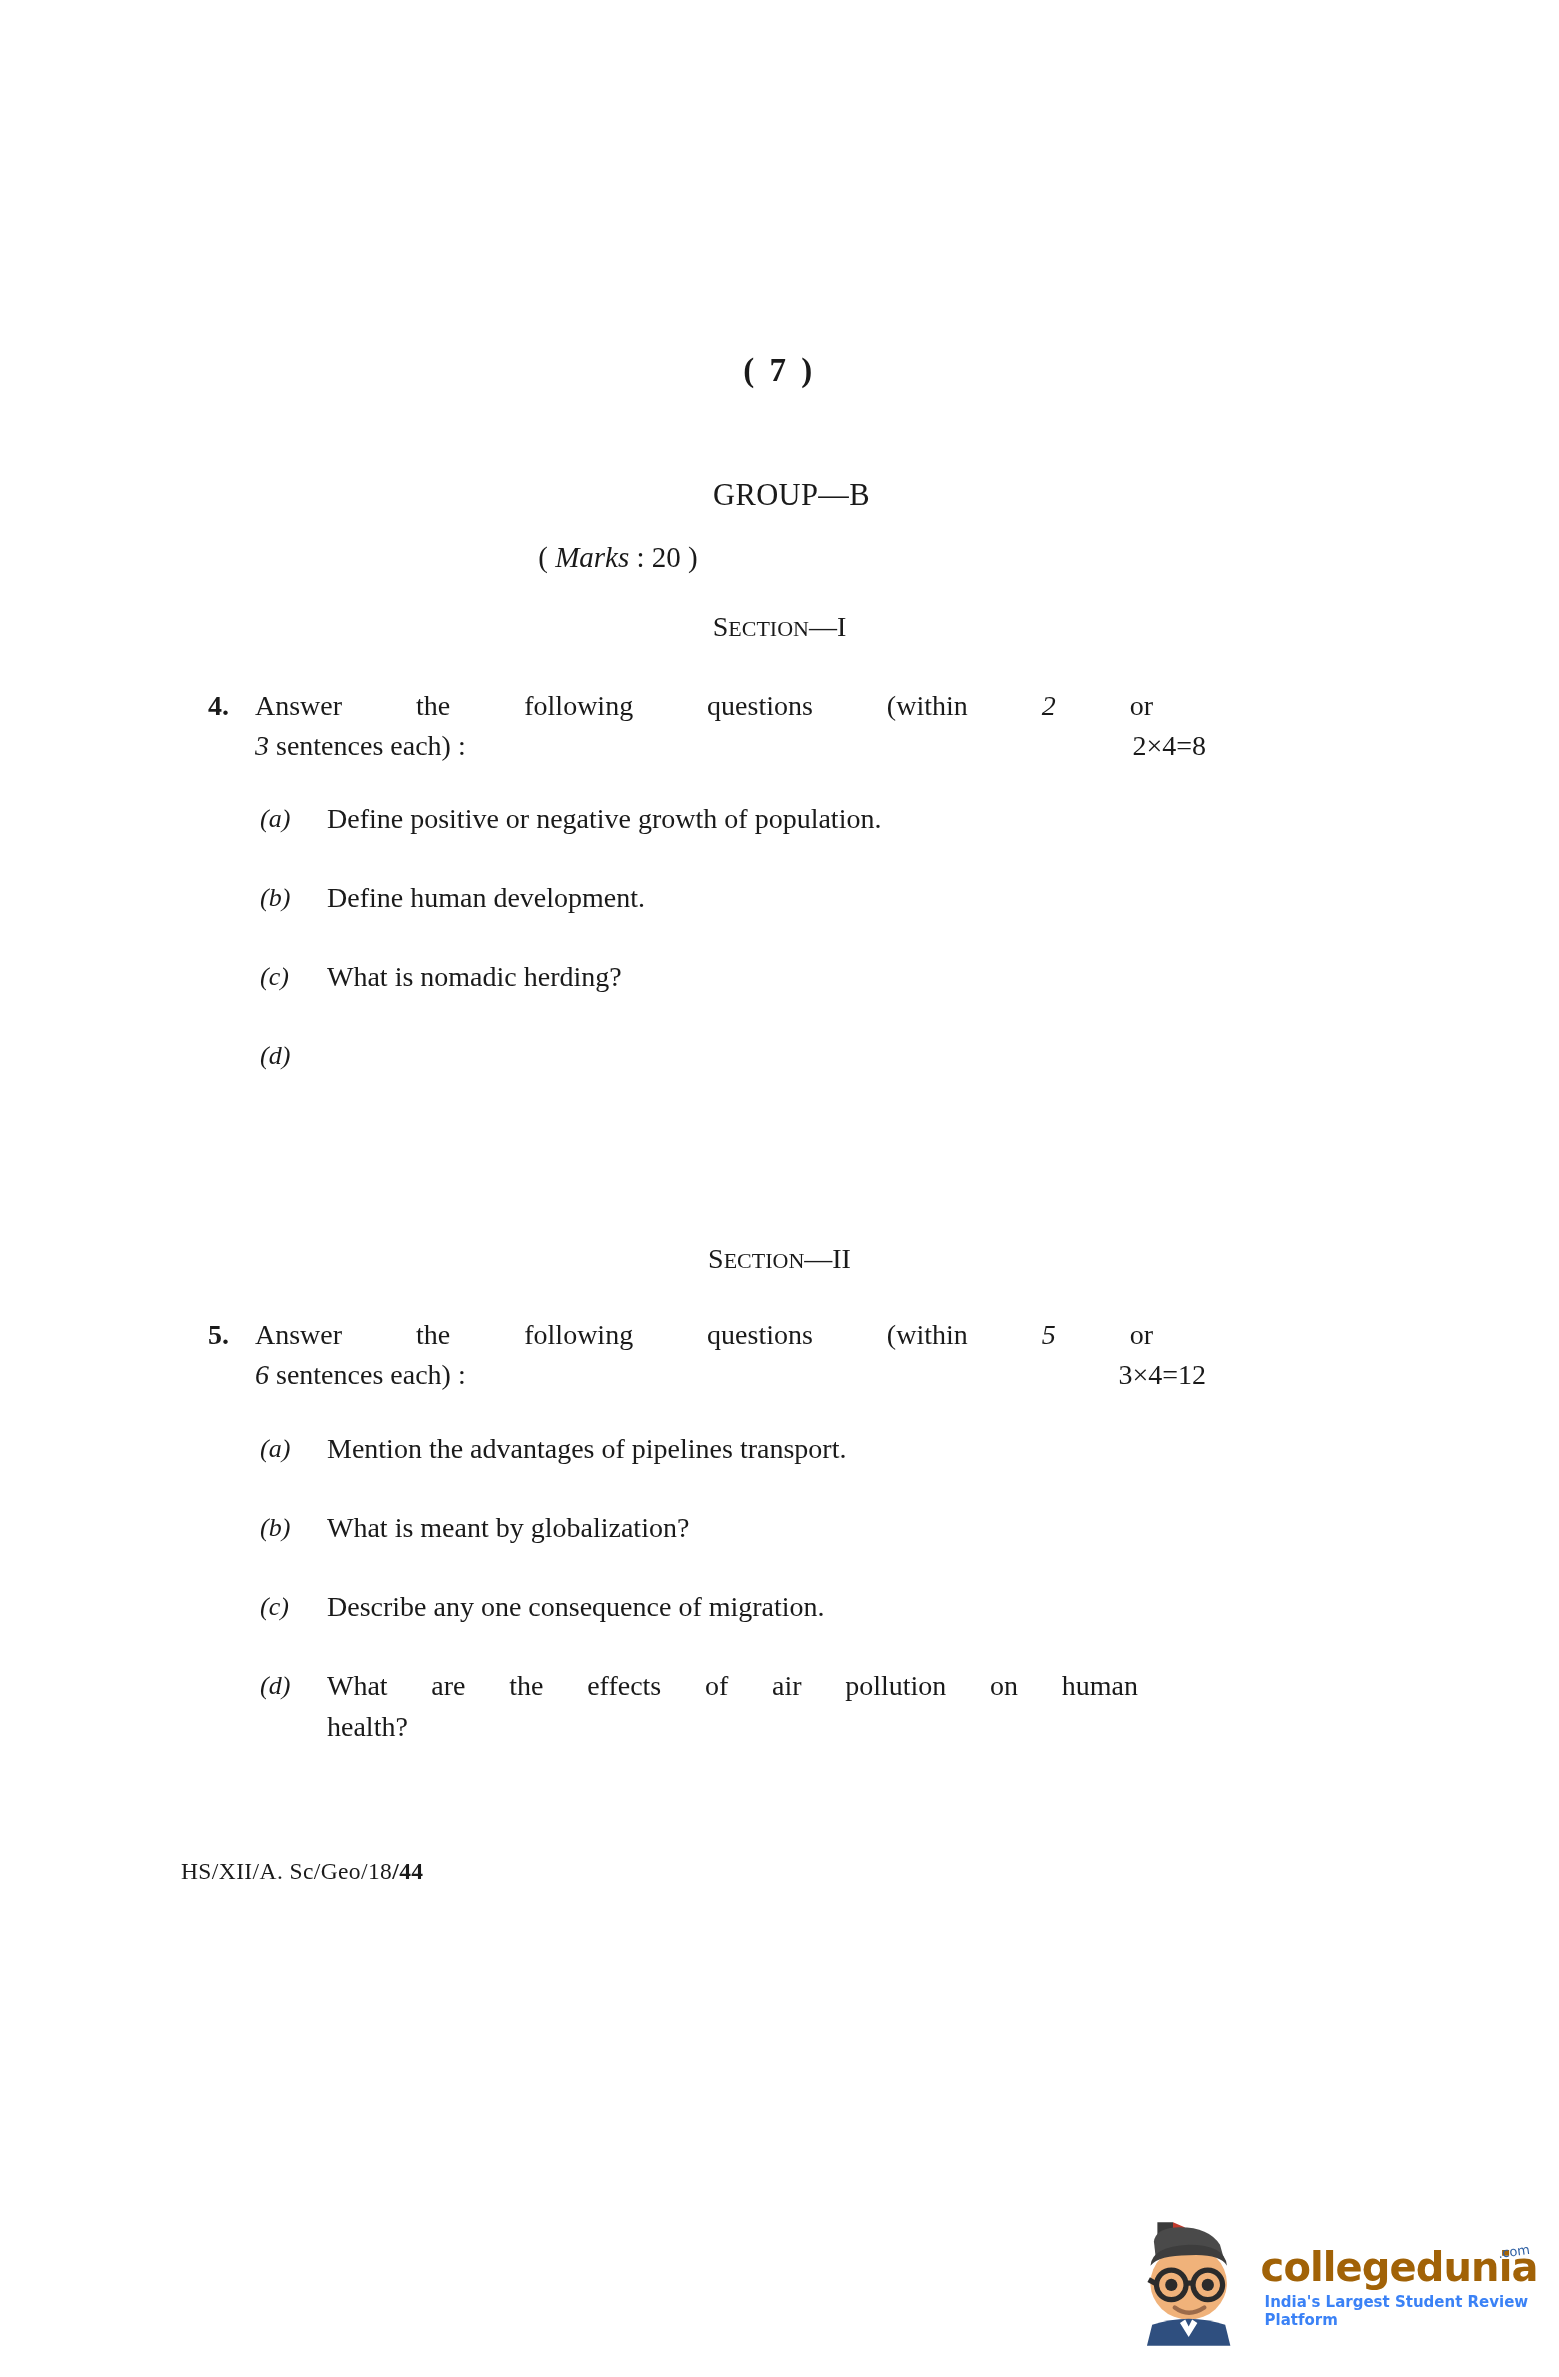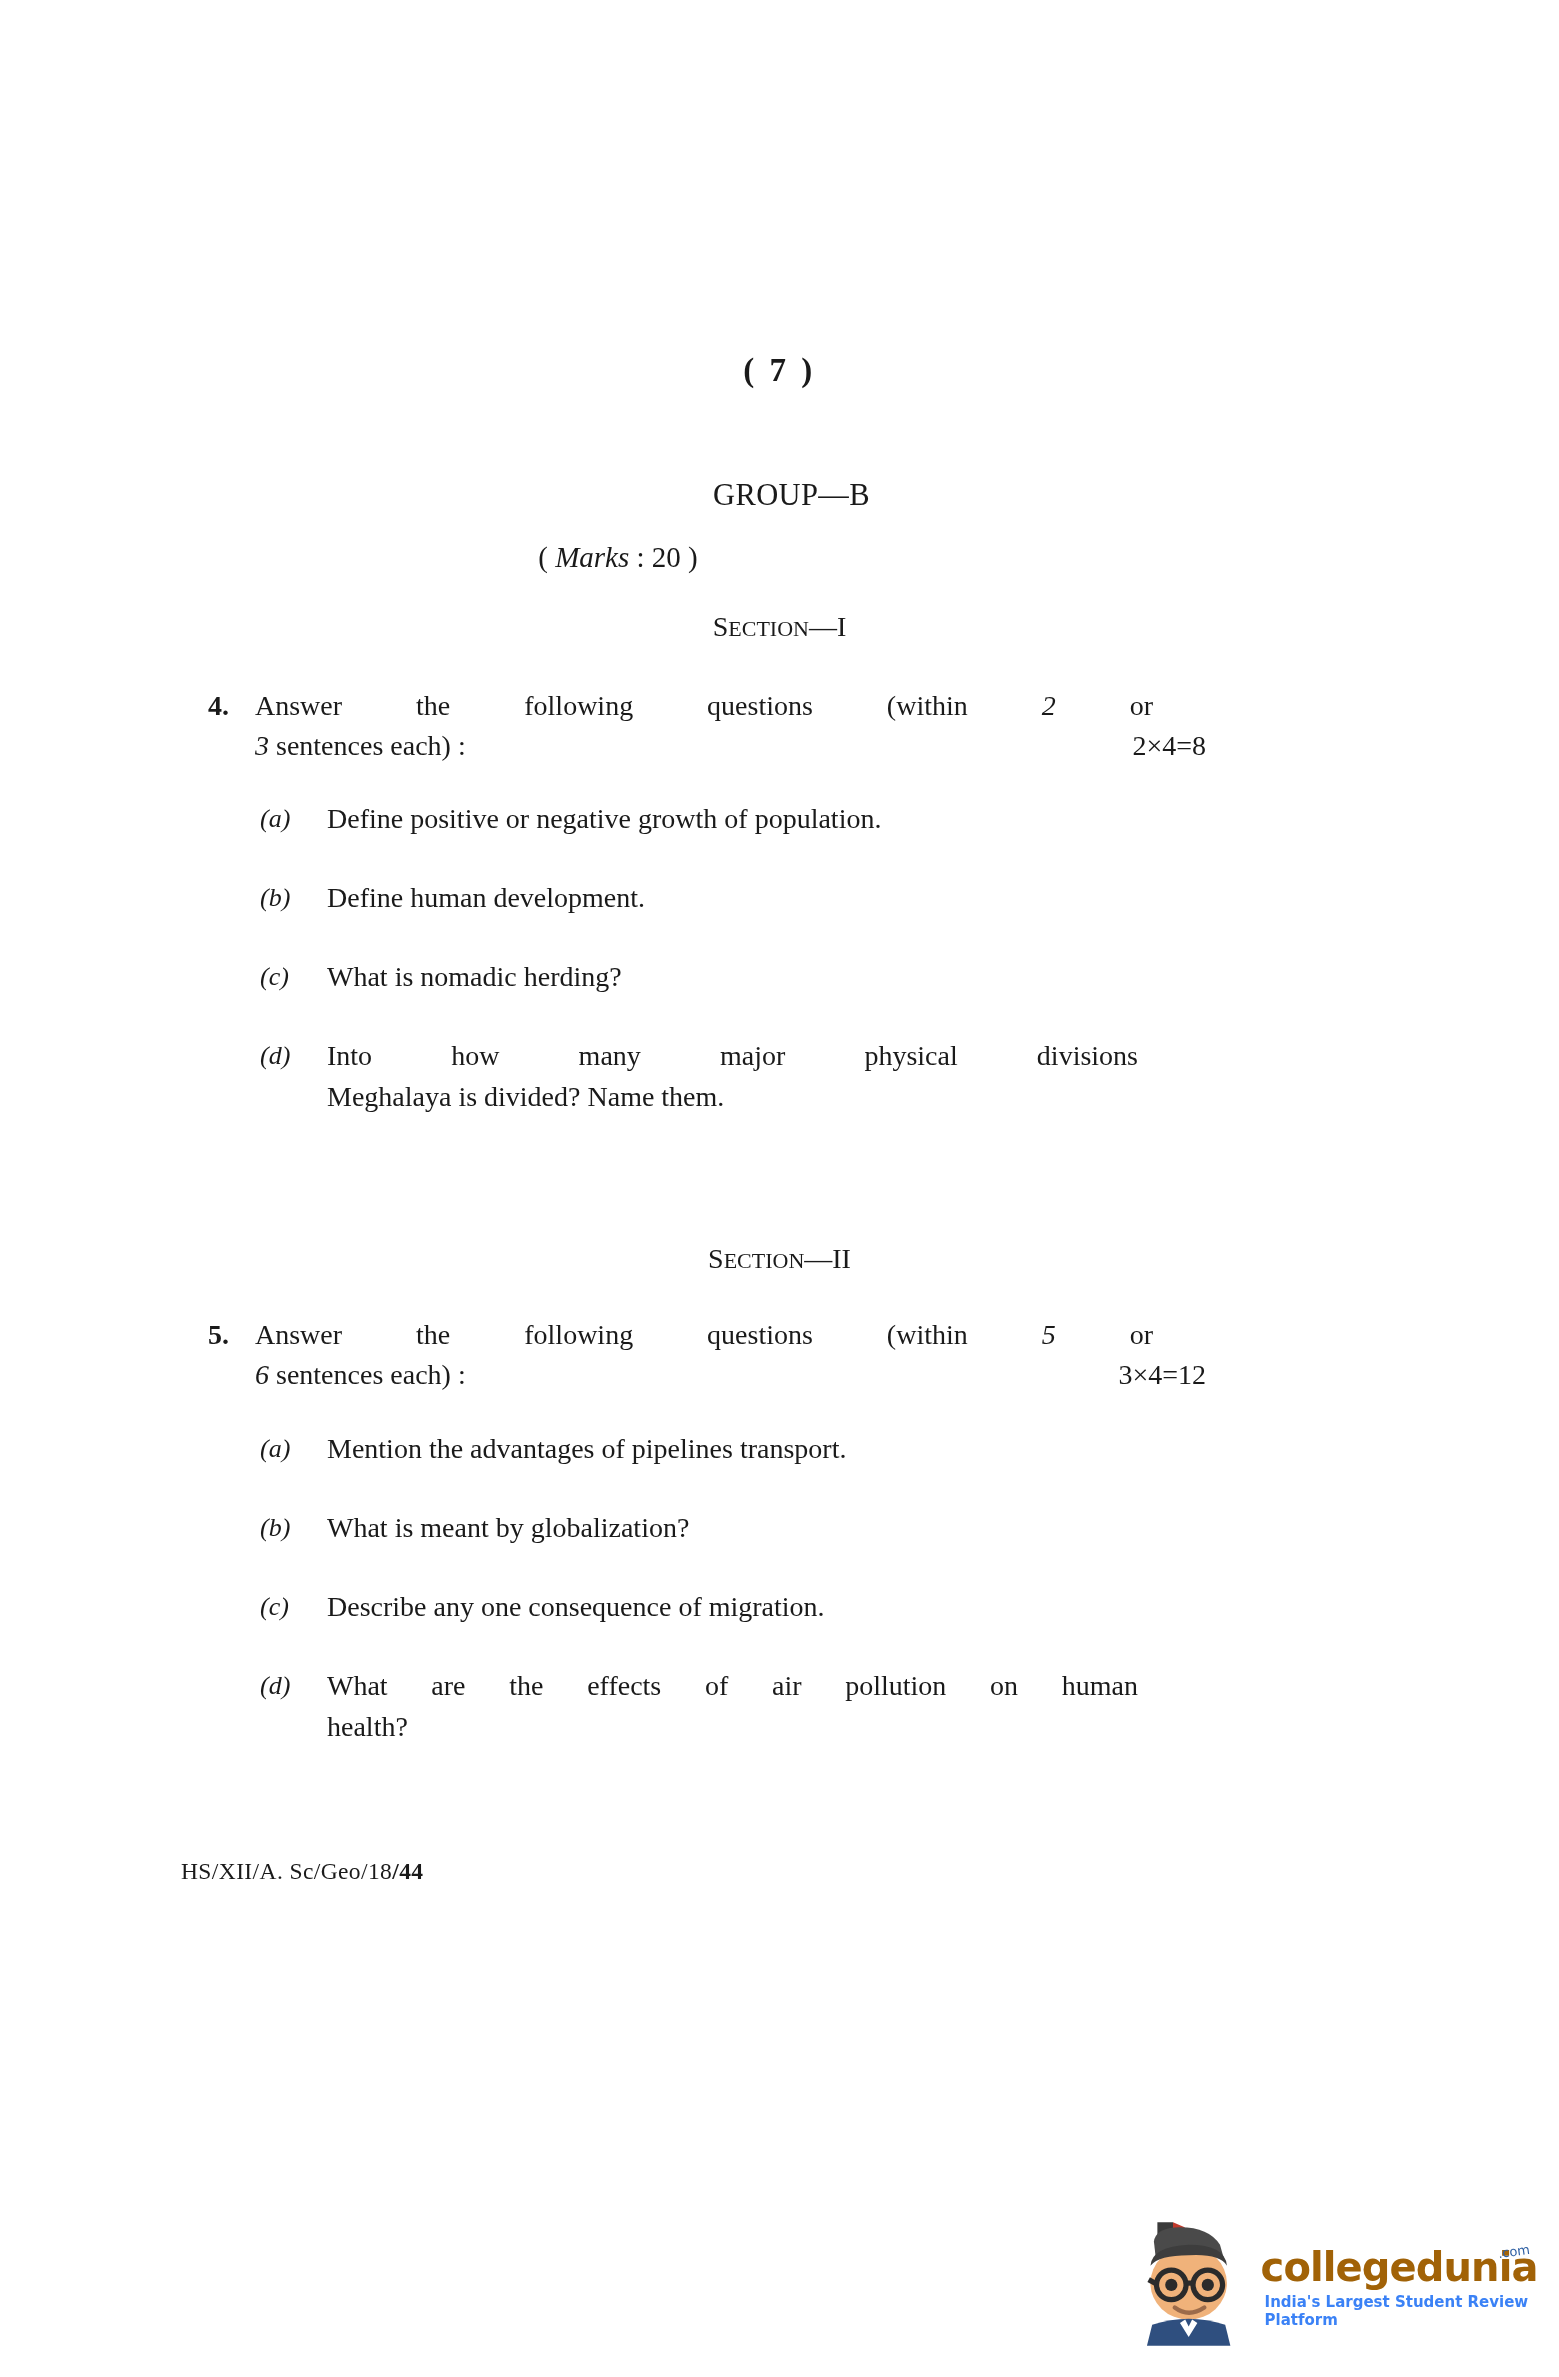--- a/index.html
+++ b/index.html
@@ -251,24 +251,20 @@
     <div class="sub-item">
       <span class="sub-label">(b)</span>
       <div class="sub-text">Define human development.</div>
     </div>
     <div class="sub-item">
       <span class="sub-label">(c)</span>
       <div class="sub-text">What is nomadic herding?</div>
     </div>
     <div class="sub-item">
       <span class="sub-label">(d)</span>
-      <div class="sub-text justify">
-        <span class="first-line">Into how many major physical divisions</span>
-        <span>Meghalaya is divided? Name them.</span>
-      </div>
     </div>
   </div>
 
   <div class="section-head" id="section-2-head">
     <span class="sc">S</span><span class="small-caps">ECTION</span><span class="sc">—II</span>
   </div>
 
   <div class="question" id="q5">
     <div class="q-row">
       <span class="q-num">5.</span>

